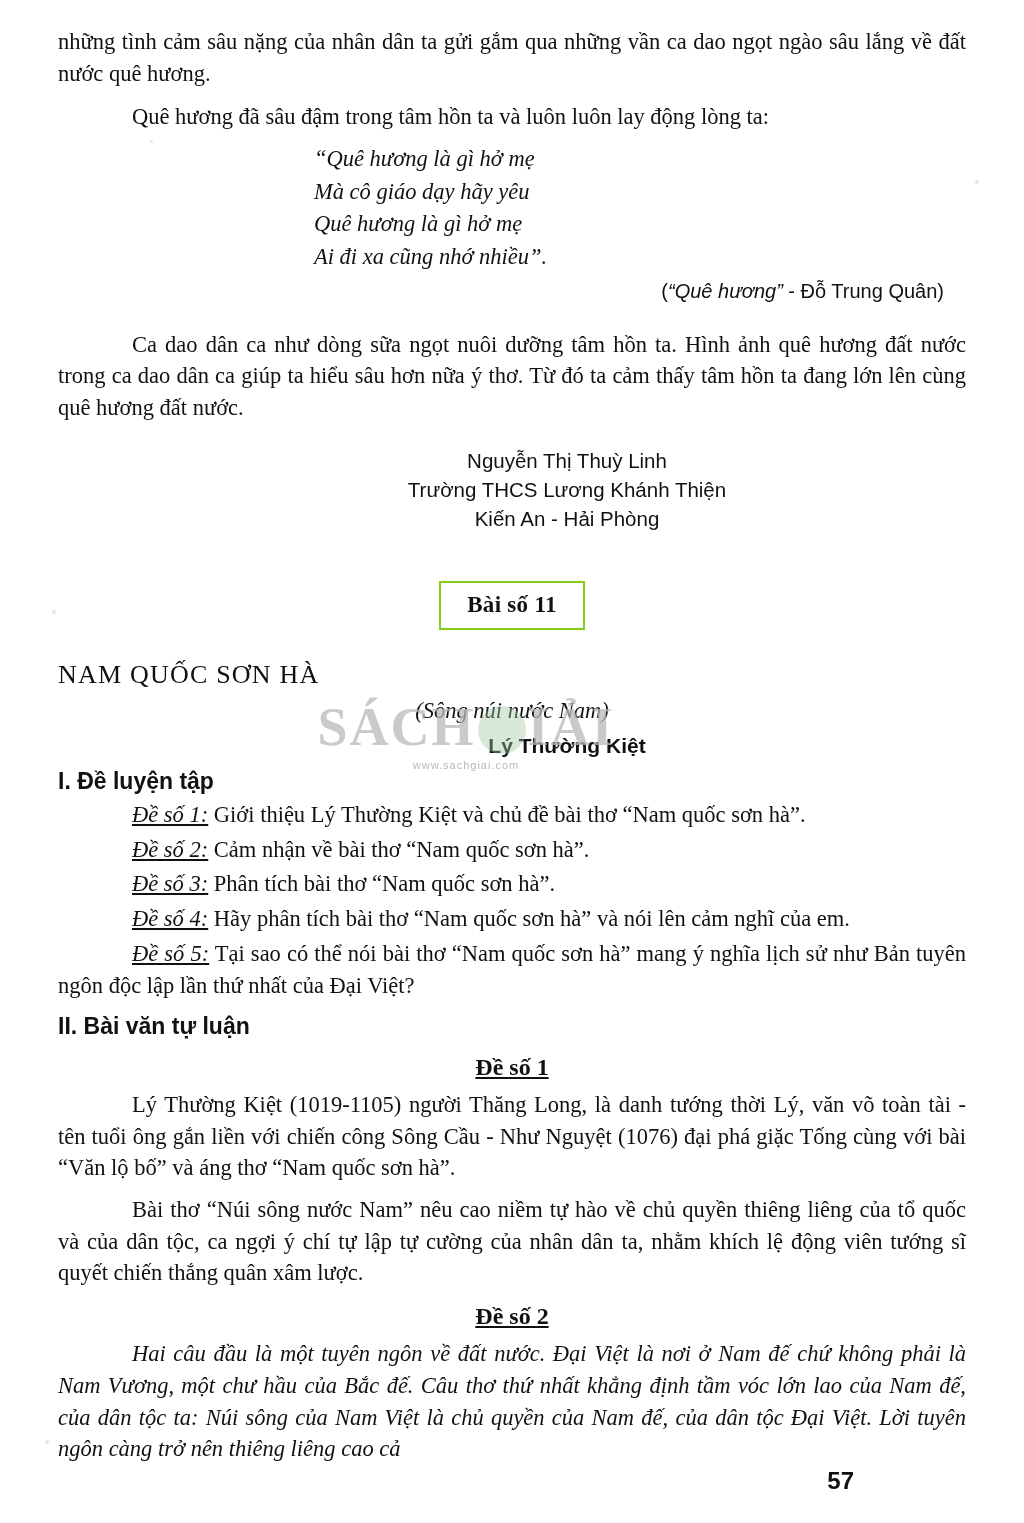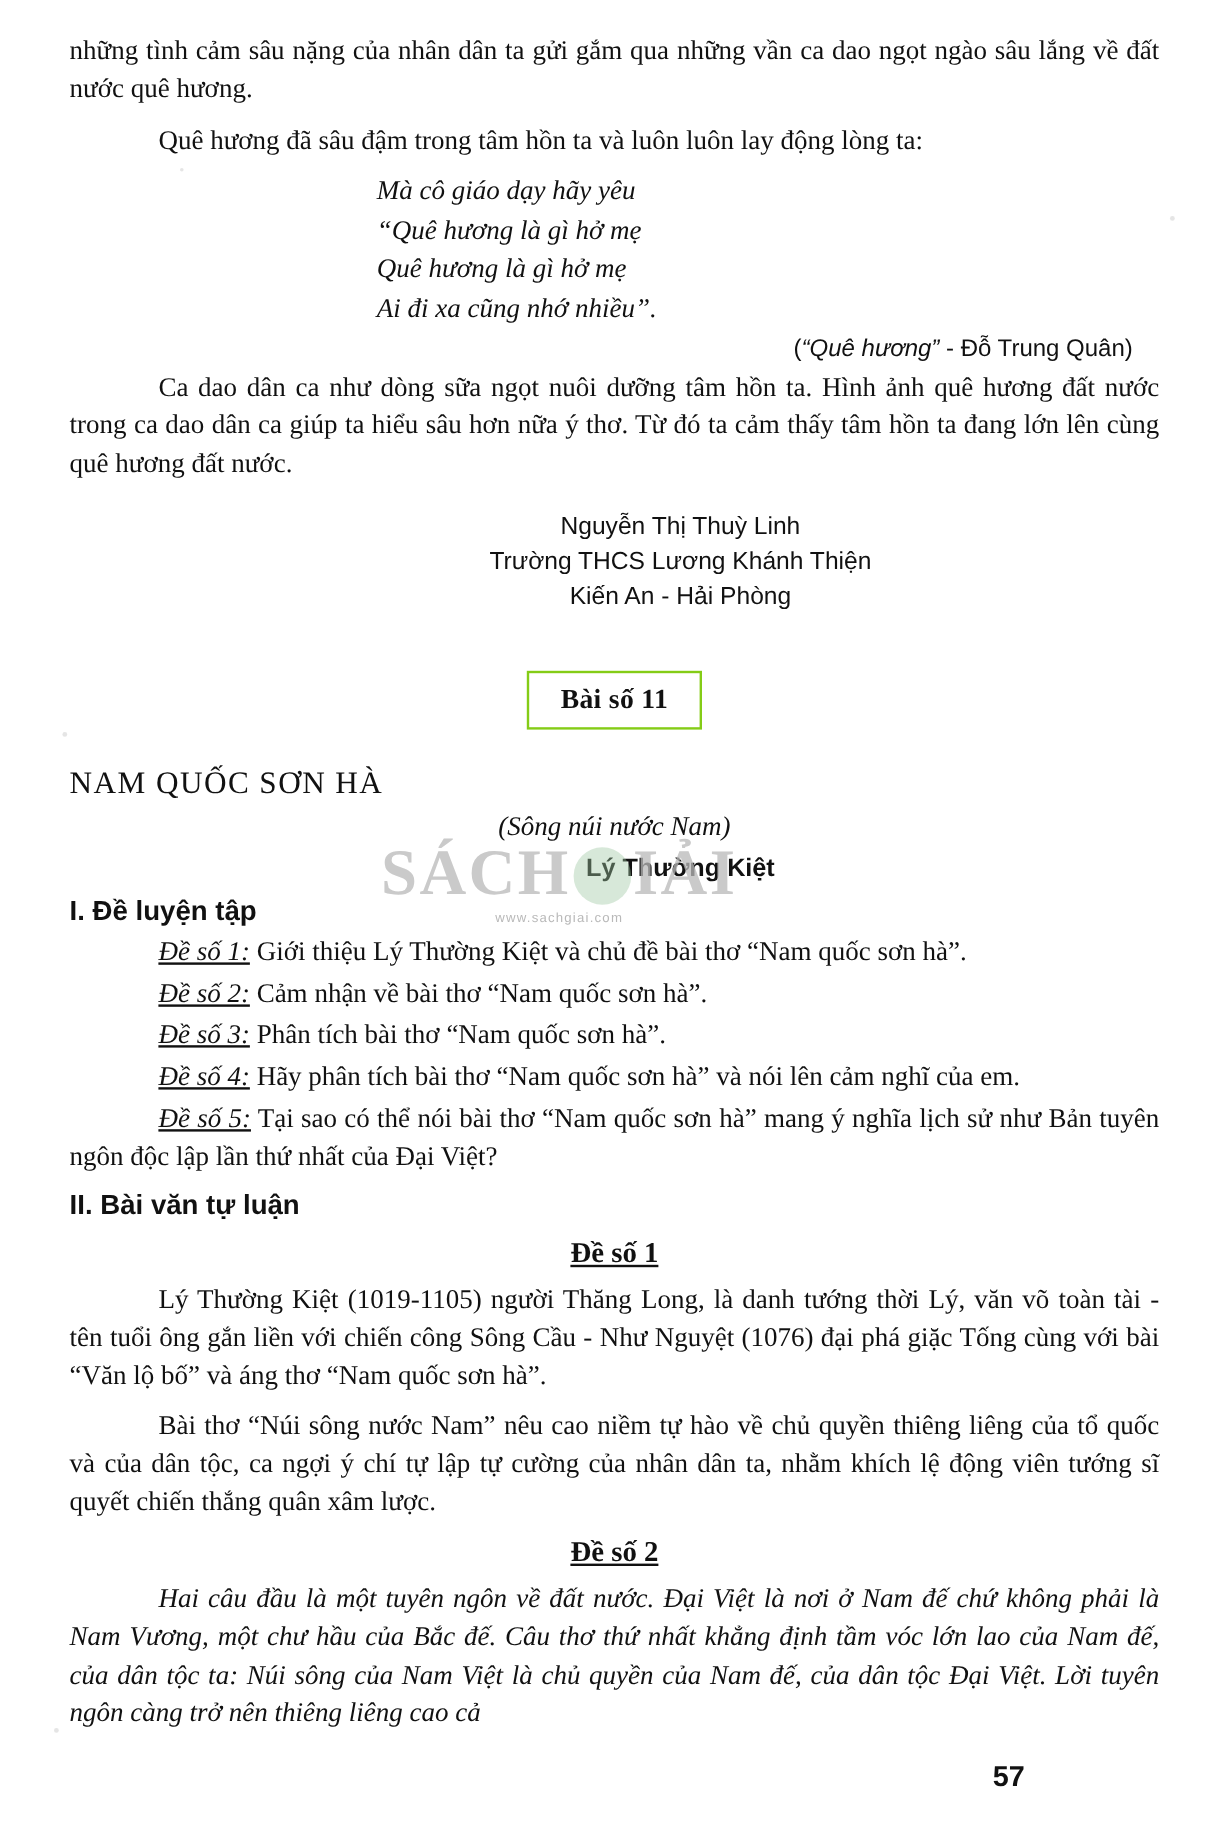--- a/index.html
+++ b/index.html
@@ -205,29 +205,29 @@
   <div class="speck" style="left:975px;top:180px;width:4px;height:4px;"></div>
   <div class="speck" style="left:45px;top:1440px;width:4px;height:4px;"></div>
 
   <div class="content">
 
     <p class="noindent">những tình cảm sâu nặng của nhân dân ta gửi gắm qua những vần ca dao ngọt ngào sâu lắng về đất nước quê hương.</p>
 
     <p class="indent" style="margin-top:12px;">Quê hương đã sâu đậm trong tâm hồn ta và luôn luôn lay động lòng ta:</p>
 
     <div class="poem">
+      <div>“Quê hương là gì hở mẹ</div>
       <div>Mà cô giáo dạy hãy yêu</div>
-      <div>“Quê hương là gì hở mẹ</div>
       <div>Quê hương là gì hở mẹ</div>
       <div>Ai đi xa cũng nhớ nhiều”.</div>
     </div>
 
     <div class="attrib"><span>(</span><span class="work">“Quê hương”</span><span> - Đỗ Trung Quân)</span></div>
 
-    <p class="indent" style="margin-top:4px;">Ca dao dân ca như dòng sữa ngọt nuôi dưỡng tâm hồn ta. Hình ảnh quê hương đất nước trong ca dao dân ca giúp ta hiểu sâu hơn nữa ý thơ. Từ đó ta cảm thấy tâm hồn ta đang lớn lên cùng quê hương đất nước.</p>
+    <p class="indent" style="margin-top:26px;">Ca dao dân ca như dòng sữa ngọt nuôi dưỡng tâm hồn ta. Hình ảnh quê hương đất nước trong ca dao dân ca giúp ta hiểu sâu hơn nữa ý thơ. Từ đó ta cảm thấy tâm hồn ta đang lớn lên cùng quê hương đất nước.</p>
 
     <div class="author-block">
       <div>Nguyễn Thị Thuỳ Linh</div>
       <div>Trường THCS Lương Khánh Thiện</div>
       <div>Kiến An - Hải Phòng</div>
     </div>
 
     <div class="lesson-box-wrap">
       <div class="lesson-box">Bài số 11</div>
     </div>

